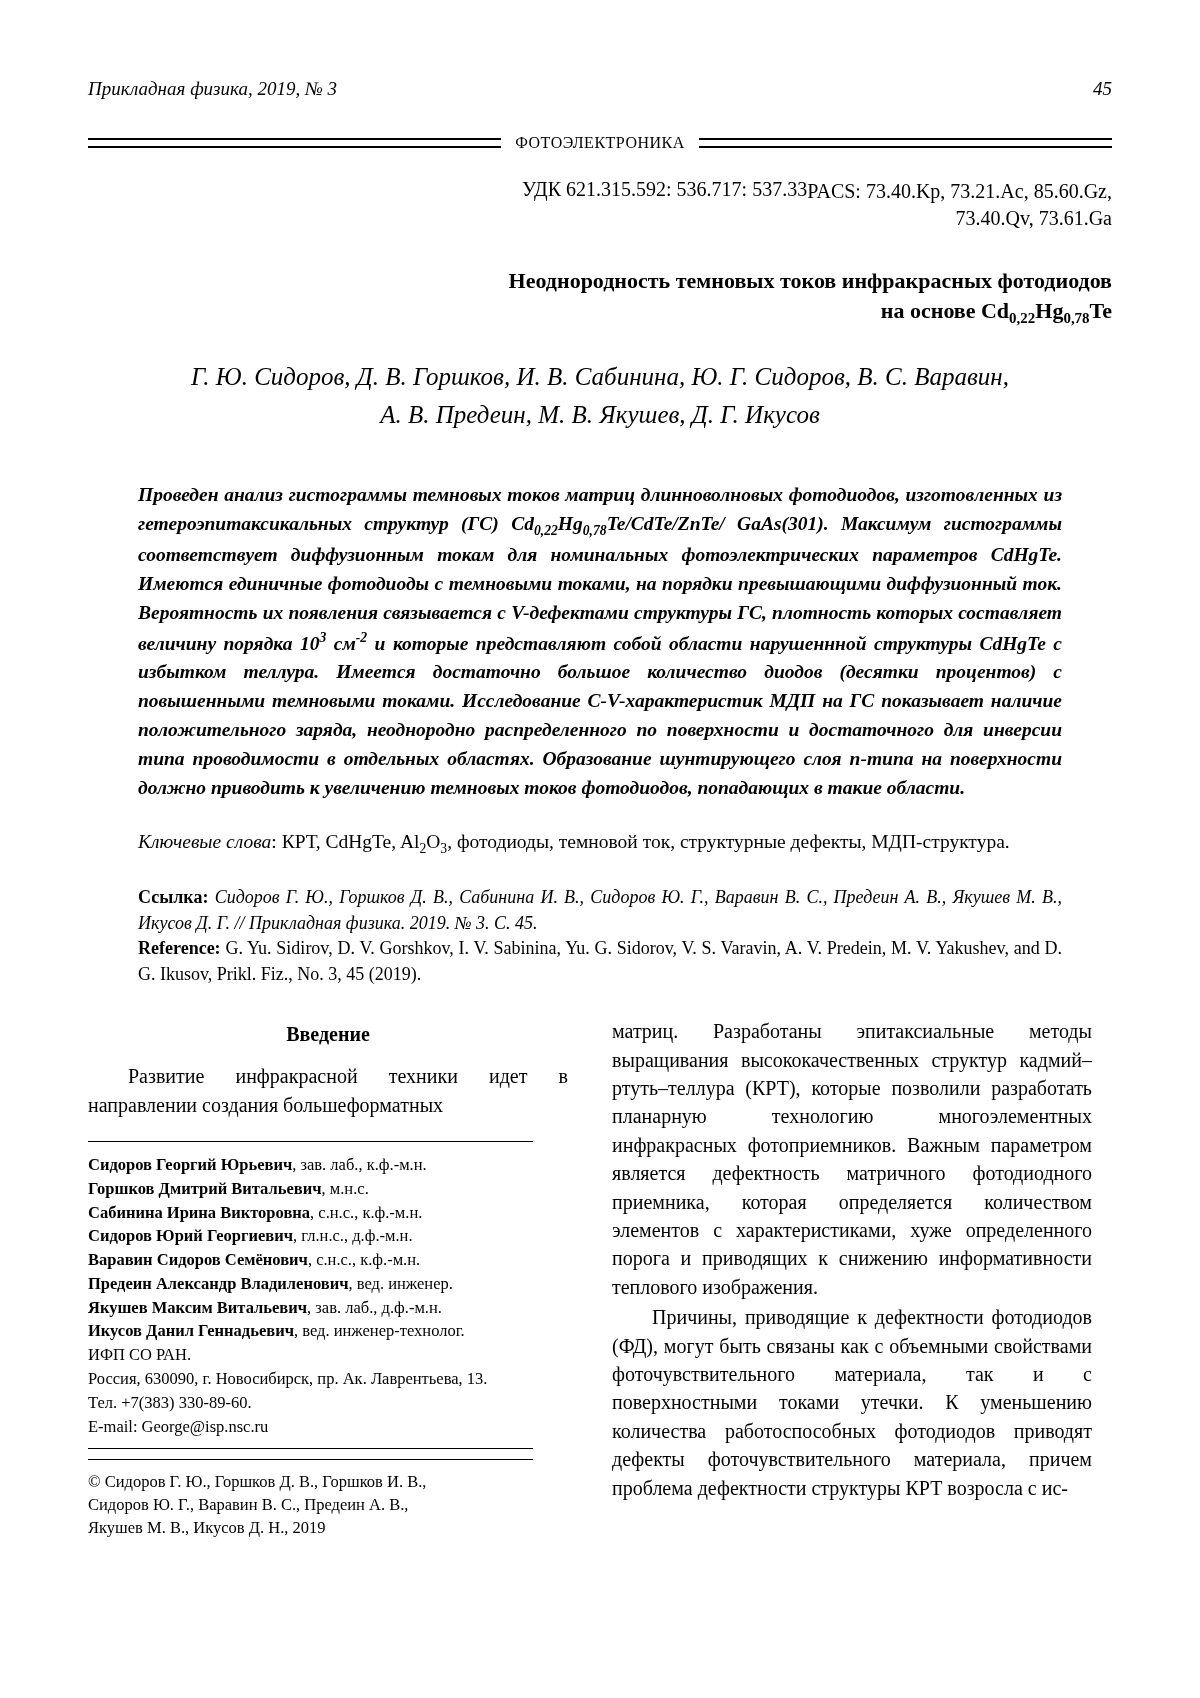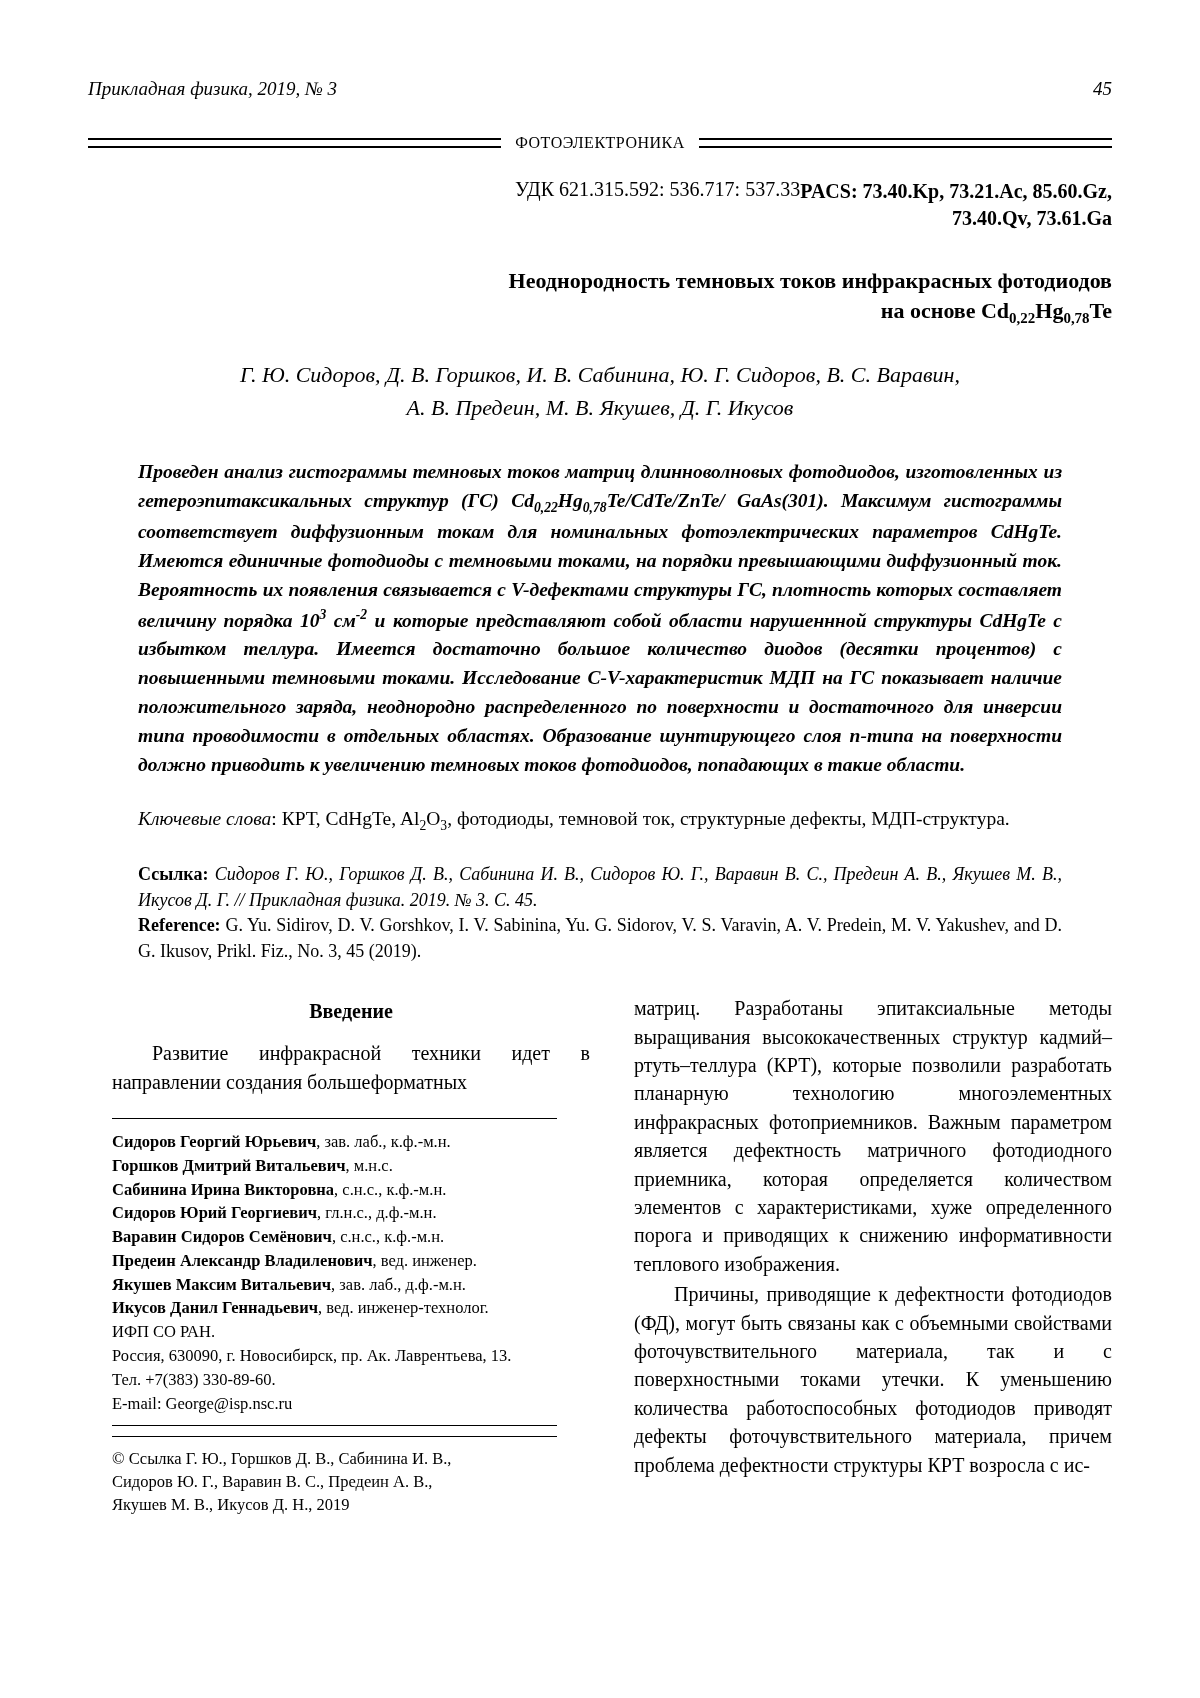--- a/index.html
+++ b/index.html
@@ -58,38 +58,37 @@
     display: flex;
     justify-content: flex-end;
     align-items: flex-start;
     font-size: 20px;
     margin-bottom: 34px;
   }
   .codes .udk { white-space: nowrap; }
   .codes .pacs {
     text-align: right;
     line-height: 1.35;
-    font-weight: bold;
   }
   
   .title {
     text-align: right;
     font-size: 22px;
     font-weight: bold;
     line-height: 1.35;
     margin: 6px 0 30px 0;
   }
   .title sub { font-size: 0.68em; vertical-align: sub; }
   
   .authors {
     text-align: center;
-    font-size: 22px;
+    font-size: 25px;
     font-style: italic;
     line-height: 1.5;
-    margin-bottom: 34px;
+    margin-bottom: 48px;
   }
   
   .abstract {
     font-size: 19.5px;
     font-weight: bold;
     font-style: italic;
     line-height: 1.48;
     text-align: justify;
     margin: 0 50px 26px 50px;
   }
@@ -113,21 +112,21 @@
   }
   .citation .cl-ru { font-style: italic; }
   .citation b { font-weight: bold; font-style: normal; }
   
   .cols {
     display: flex;
     gap: 44px;
     margin-top: 6px;
   }
   .col { width: 480px; }
-  .col-left { position: relative; margin-left: 24px; }
+  .col-left { position: relative; }
   h2.head {
     font-size: 20px;
     font-weight: bold;
     text-align: center;
     margin: 6px 0 16px 0;
   }
   p.body {
     font-size: 20px;
     line-height: 1.42;
     text-align: justify;
@@ -221,21 +220,21 @@
         <div class="line">ИФП СО РАН.</div>
         <div class="line">Россия, 630090, г. Новосибирск, пр. Ак. Лаврентьева, 13.</div>
         <div class="line">Тел. +7(383) 330-89-60.</div>
         <div class="line">E-mail: George@isp.nsc.ru</div>
       </div>
 
       <div class="fn-rule2"></div>
       <div class="fn-rule2"></div>
 
       <div class="copyright">
-        <div>© Ссылка Г. Ю., Горшков Д. В., Сабинина И. В.,</div>
+        <div>© Сидоров Г. Ю., Горшков Д. В., Горшков И. В.,</div>
         <div>Сидоров Ю. Г., Варавин В. С., Предеин А. В.,</div>
         <div>Якушев М. В., Икусов Д. Н., 2019</div>
       </div>
     </div>
 
     <div class="col col-right">
       <p class="body" style="text-indent:0">матриц. Разработаны эпитаксиальные методы выращивания высококачественных структур кадмий–ртуть–теллура (КРТ), которые позволили разработать планарную технологию многоэлементных инфракрасных фотоприемников. Важным параметром является дефектность матричного фотодиодного приемника, которая определяется количеством элементов с характеристиками, хуже определенного порога и приводящих к снижению информативности теплового изображения.</p>
       <p class="body">Причины, приводящие к дефектности фотодиодов (ФД), могут быть связаны как с объемными свойствами фоточувствительного материала, так и с поверхностными токами утечки. К уменьшению количества работоспособных фотодиодов приводят дефекты фоточувствительного материала, причем проблема дефектности структуры КРТ возросла с ис-</p>
     </div>
 

